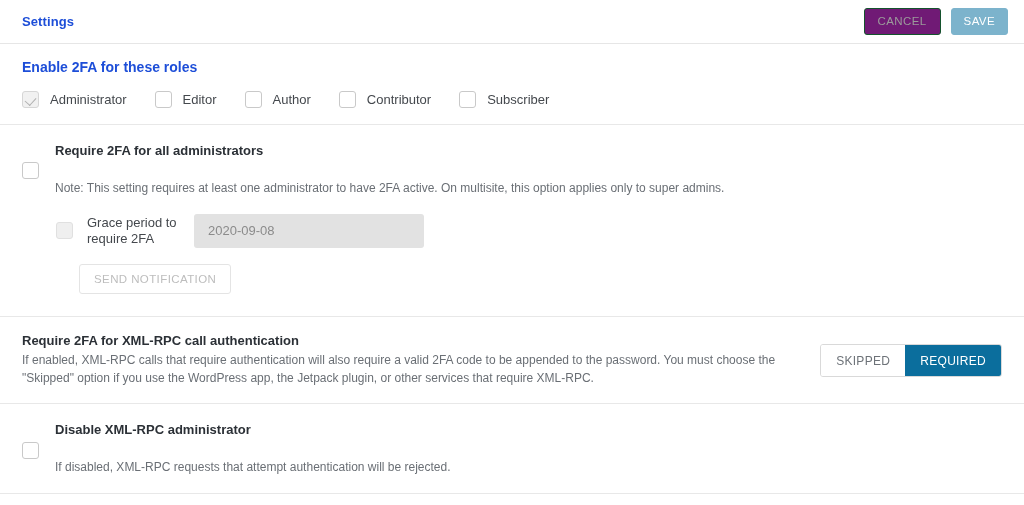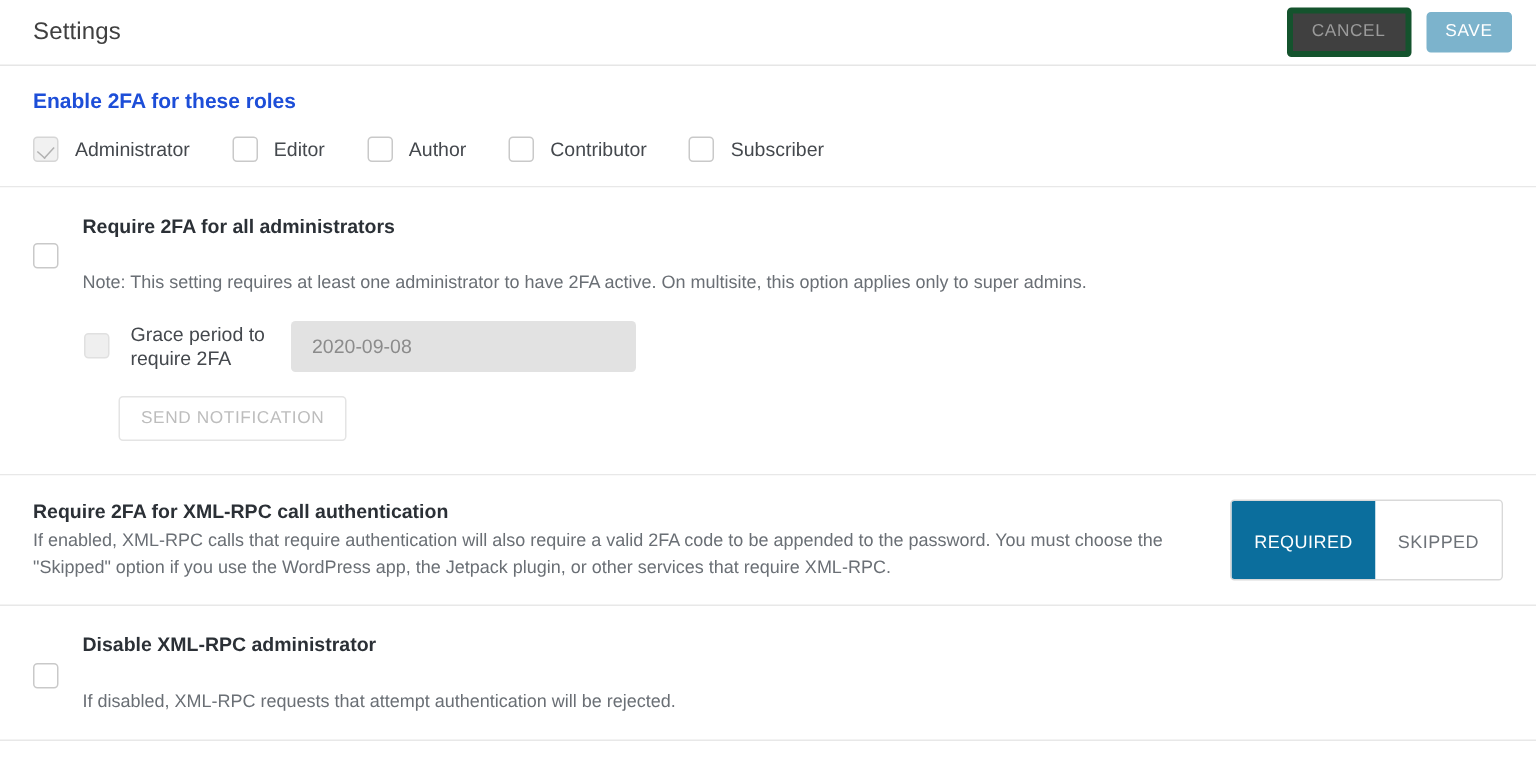--- a/index.html
+++ b/index.html
@@ -27,37 +27,37 @@
   .header {
     height: 44px;
     border-bottom: 1px solid #e6e6e6;
     display: flex;
     align-items: center;
     padding: 0 16px 0 22px;
     box-sizing: border-box;
     background: #ffffff;
   }
   .header-title {
-    font-size: 16px;
-    font-weight: normal;
-    color: #404040;
+    font-size: 13px;
+    font-weight: bold;
+    color: #1d4ed8;
     letter-spacing: .1px;
     flex: 1;
   }
   .header-actions {
     display: flex;
     align-items: center;
     gap: 10px;
   }
   .btn-cancel {
     font-size: 11.5px;
     letter-spacing: .4px;
     color: #9b9b9b;
-    background: #404040;
-    border: 4px solid #14532d;
+    background: #701a75;
+    border: 1px solid #14532d;
     border-radius: 3px;
     padding: 7px 13px 6px;
     line-height: 1;
     cursor: pointer;
   }
   .btn-save {
     font-size: 11.5px;
     letter-spacing: .4px;
     color: #ffffff;
     background: #7cb3cc;
@@ -193,20 +193,21 @@
     border: 1px solid #e4e4e4;
     border-radius: 3px;
     padding: 9px 14px 8px;
     line-height: 1;
     cursor: default;
   }
 
   
   .xmlrpc-section {
     display: flex;
+    align-items: center;
     padding-top: 16px;
     padding-bottom: 16px;
   }
   .xmlrpc-text { flex: 1; max-width: 812px; }
   .xmlrpc-title {
     font-size: 13px;
     font-weight: bold;
     color: #2b3036;
   }
   .xmlrpc-desc {
@@ -303,22 +304,22 @@
     </div>
   </div>
 
 
   <div class="section xmlrpc-section">
     <div class="xmlrpc-text">
       <div class="xmlrpc-title">Require 2FA for XML-RPC call authentication</div>
       <div class="xmlrpc-desc">If enabled, XML-RPC calls that require authentication will also require a valid 2FA code to be appended to the password. You must choose the "Skipped" option if you use the WordPress app, the Jetpack plugin, or other services that require XML-RPC.</div>
     </div>
     <div class="segmented">
+      <button class="seg-btn">SKIPPED</button>
       <button class="seg-btn active">REQUIRED</button>
-      <button class="seg-btn">SKIPPED</button>
     </div>
   </div>
 
   <div class="section">
     <div class="toggle-row">
       <span class="cb"></span>
       <div class="toggle-text">
         <div class="toggle-title">Disable XML-RPC administrator</div>
         <div class="toggle-desc">If disabled, XML-RPC requests that attempt authentication will be rejected.</div>
       </div>

